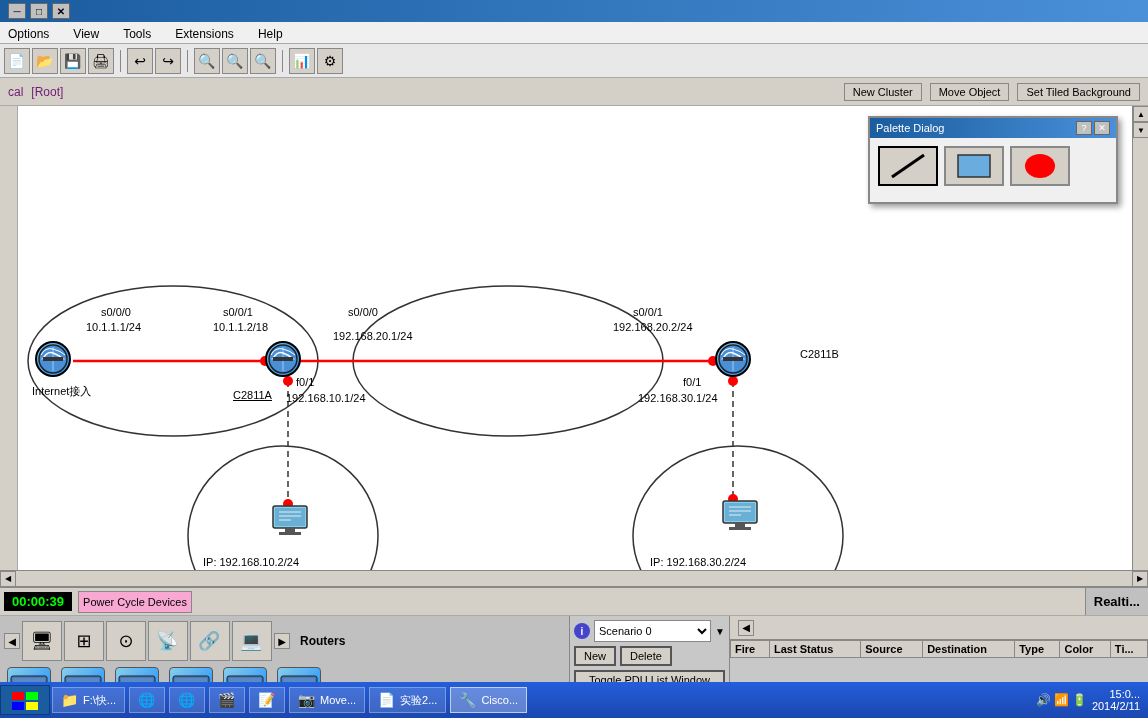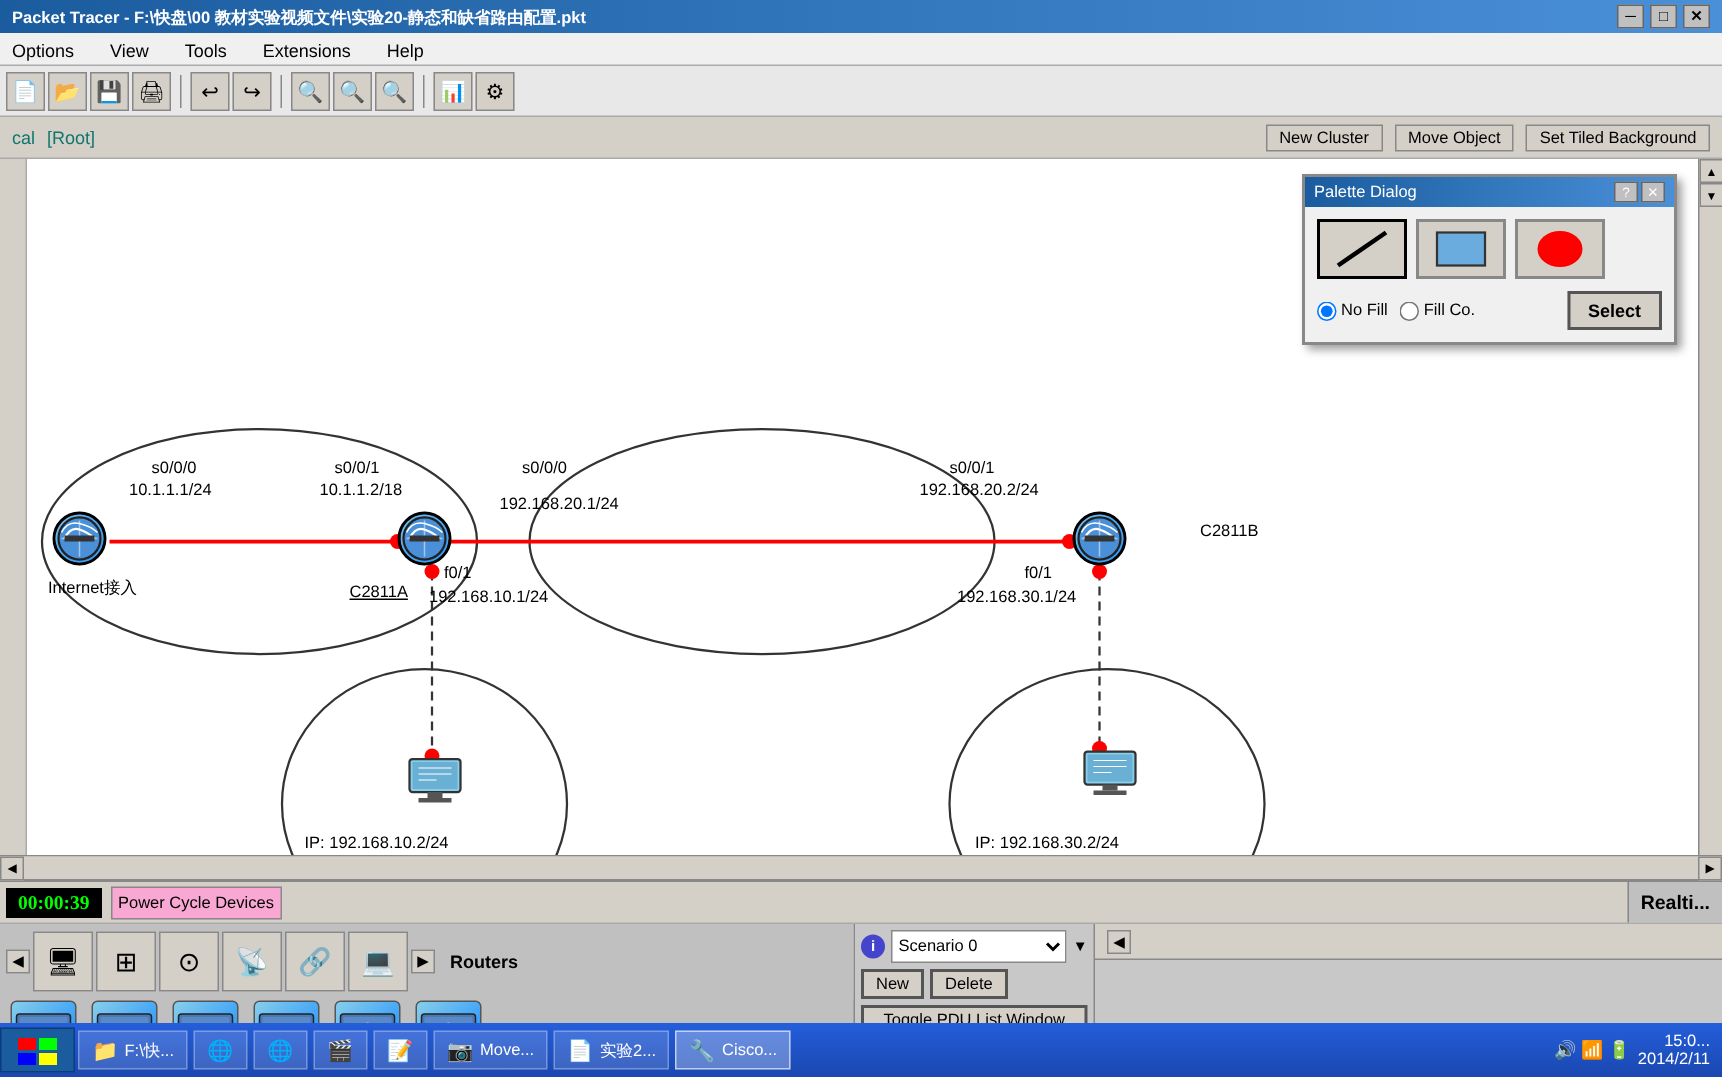--- a/index.html
+++ b/index.html
@@ -62,21 +62,21 @@
     
     #workspace-header {
       height: 28px;
       background: #d4d0c8;
       display: flex;
       align-items: center;
       padding: 0 8px;
       border-bottom: 1px solid #aaa;
       gap: 8px;
     }
-    #workspace-header .breadcrumb { font-size: 12px; color: #0f766e; }
+    #workspace-header .breadcrumb { font-size: 12px; color: #701a75; }
     #workspace-header .spacer { flex: 1; }
     .header-btn {
       padding: 2px 8px;
       background: #d4d0c8;
       border: 1px solid #888;
       cursor: pointer;
       font-size: 11px;
     }
 
     
@@ -435,30 +435,29 @@
     #bottom-scroll {
       height: 16px;
       background: #d4d0c8;
       display: flex; align-items: center;
       border-top: 1px solid #888;
     }
     #timer-badge {
       background: #000;
       color: #00ff00;
       padding: 2px 8px;
-      font-family: Liberation Serif, serif;
+      font-family: Liberation Sans, sans-serif;
       font-size: 13px;
       font-weight: bold;
     }
   </style>
 </head>
 <body>
 
 <div id="titlebar">
-  <span>Packet Tracer - F:\快盘\00 教材实验视频文件\实验20-静态和缺省路由配置.pkt</span>
   <div id="titlebar-controls">
     <div class="title-btn">─</div>
     <div class="title-btn">□</div>
     <div class="title-btn">✕</div>
   </div>
 </div>
 
 <div id="menubar">
   <span class="menu-item">Options</span>
   <span class="menu-item">View</span>
@@ -625,31 +624,20 @@
               <rect x="4" y="4" width="32" height="22" fill="#6aacde" stroke="#333" stroke-width="1.5"></rect>
             </svg>
           </div>
 
           <div class="palette-tool">
             <svg width="40" height="30" viewBox="0 0 40 30">
               <ellipse cx="20" cy="15" rx="15" ry="12" fill="red"></ellipse>
             </svg>
           </div>
         </div>
-        <div id="palette-options">
-          <label class="radio-option">
-            <input type="radio" name="fill" checked="" style="">
-            <span>No Fill</span>
-          </label>
-          <label class="radio-option">
-            <input type="radio" name="fill" style="">
-            <span>Fill Co.</span>
-          </label>
-          <button id="select-btn">Select</button>
-        </div>
       </div>
     </div>
 
     <div id="right-scroll" style="position:absolute; right:0; top:0; bottom:0; width:16px; background:#d4d0c8; border-left:1px solid #888;">
       <div class="scroll-arrow" style="width:16px; height:16px; background:#d4d0c8; border:1px solid #888; display:flex; align-items:center; justify-content:center; font-size:8px;">▲</div>
       <div style="flex:1; background:#d4d0c8;"></div>
       <div class="scroll-arrow" style="width:16px; height:16px; background:#d4d0c8; border:1px solid #888; display:flex; align-items:center; justify-content:center; font-size:8px;">▼</div>
     </div>
   </div>
 </div>
@@ -768,20 +756,38 @@
       </div>
       <button id="toggle-pdu-btn">Toggle PDU List Window</button>
     </div>
 
     <div id="simulation-panel">
       <div style="position:relative; height:100%;">
         <div id="sim-header">
 
           <div class="scroll-arrow">◀</div>
         </div>
+        <div id="sim-table">
+          <table>
+            <thead>
+              <tr>
+                <th>Fire</th>
+                <th>Last Status</th>
+                <th>Source</th>
+                <th>Destination</th>
+                <th>Type</th>
+                <th>Color</th>
+                <th>Ti...</th>
+              </tr>
+            </thead>
+            <tbody>
+              
+            </tbody>
+          </table>
+        </div>
 
       </div>
     </div>
   </div>
 </div>
 
 <div id="taskbar">
   <div class="taskbar-start">
     <svg width="30" height="20" viewBox="0 0 30 20">
       <rect x="2" y="2" width="12" height="8" fill="#f00"></rect>

